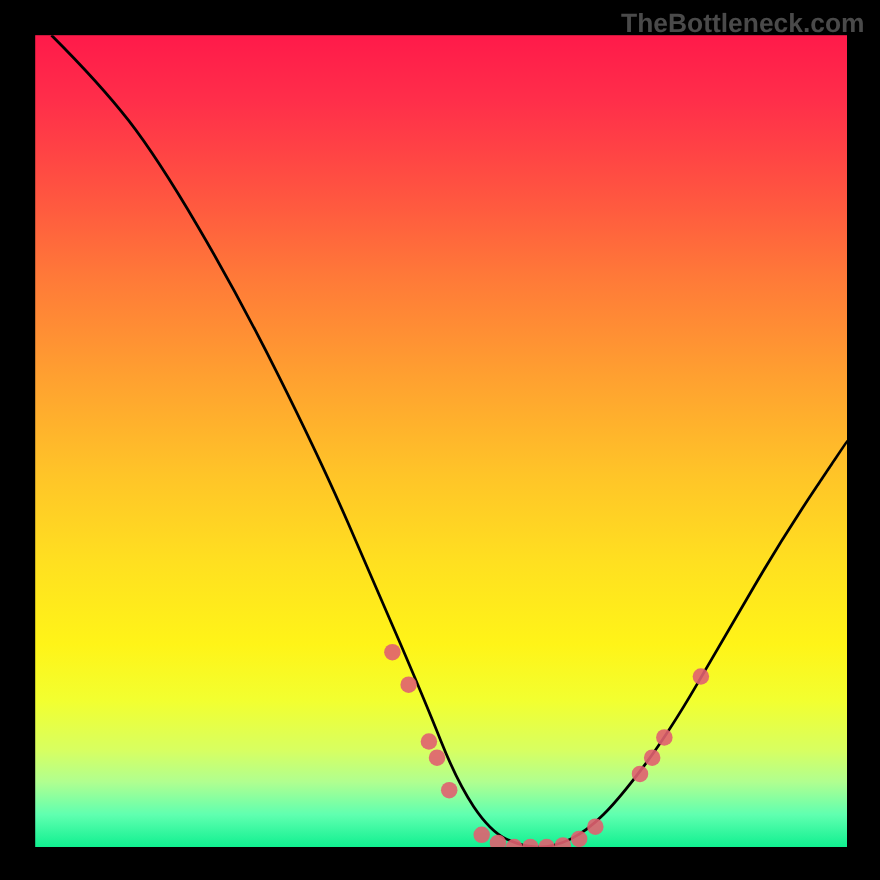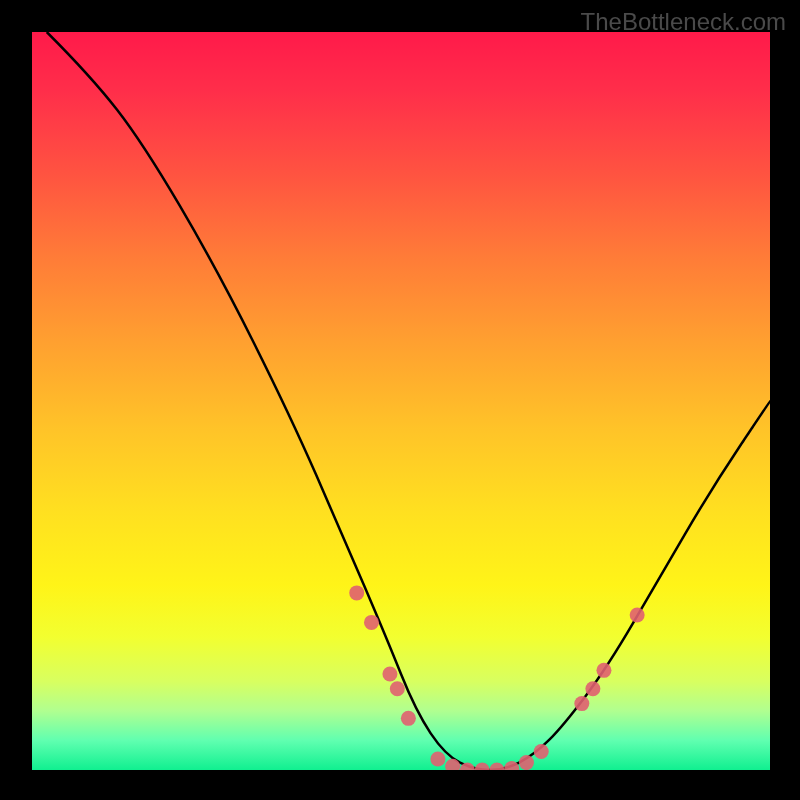--- a/index.html
+++ b/index.html
@@ -10,21 +10,21 @@
     position: relative;
     font-family: Arial, sans-serif;
     overflow: hidden;
   }
   .watermark {
     position: absolute;
     top: 8px;
     right: 14px;
     color: #4a4a4a;
     font-size: 24px;
-    font-weight: 400;
+    font-weight: 700;
     z-index: 10;
   }
   .plot-area {
     position: absolute;
     top: 32px;
     left: 32px;
     width: 738px;
     height: 738px;
     background: linear-gradient(to bottom,
       #ff1a4a 0%,

